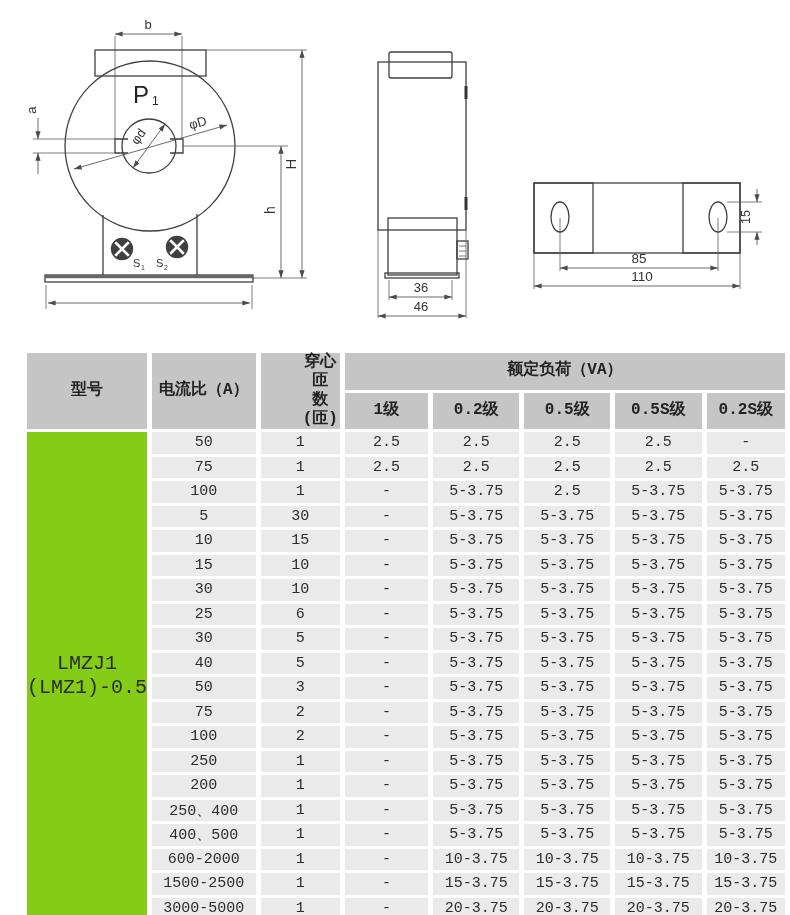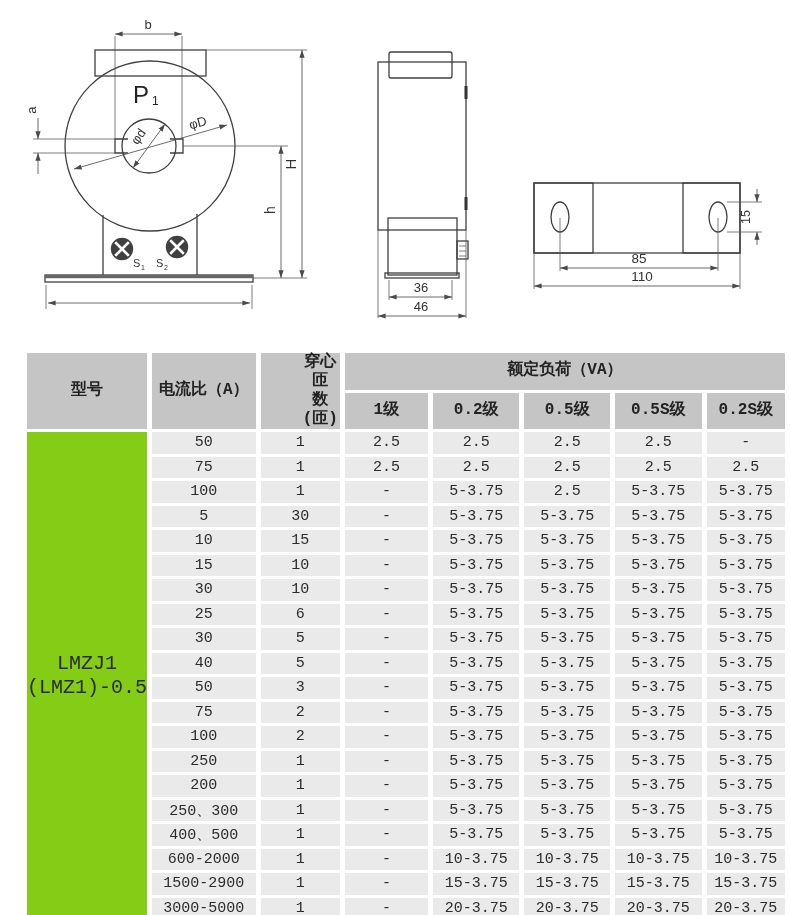--- a/index.html
+++ b/index.html
@@ -301,21 +301,21 @@
         <tr>
           <td>200</td>
           <td>1</td>
           <td>-</td>
           <td>5-3.75</td>
           <td>5-3.75</td>
           <td>5-3.75</td>
           <td>5-3.75</td>
         </tr>
         <tr>
-          <td>250、300</td>
+          <td>250、400</td>
           <td>1</td>
           <td>-</td>
           <td>5-3.75</td>
           <td>5-3.75</td>
           <td>5-3.75</td>
           <td>5-3.75</td>
         </tr>
         <tr>
           <td>400、500</td>
           <td>1</td>
@@ -328,21 +328,21 @@
         <tr>
           <td>600-2000</td>
           <td>1</td>
           <td>-</td>
           <td>10-3.75</td>
           <td>10-3.75</td>
           <td>10-3.75</td>
           <td>10-3.75</td>
         </tr>
         <tr>
-          <td>1500-2900</td>
+          <td>1500-2500</td>
           <td>1</td>
           <td>-</td>
           <td>15-3.75</td>
           <td>15-3.75</td>
           <td>15-3.75</td>
           <td>15-3.75</td>
         </tr>
         <tr>
           <td>3000-5000</td>
           <td>1</td>

